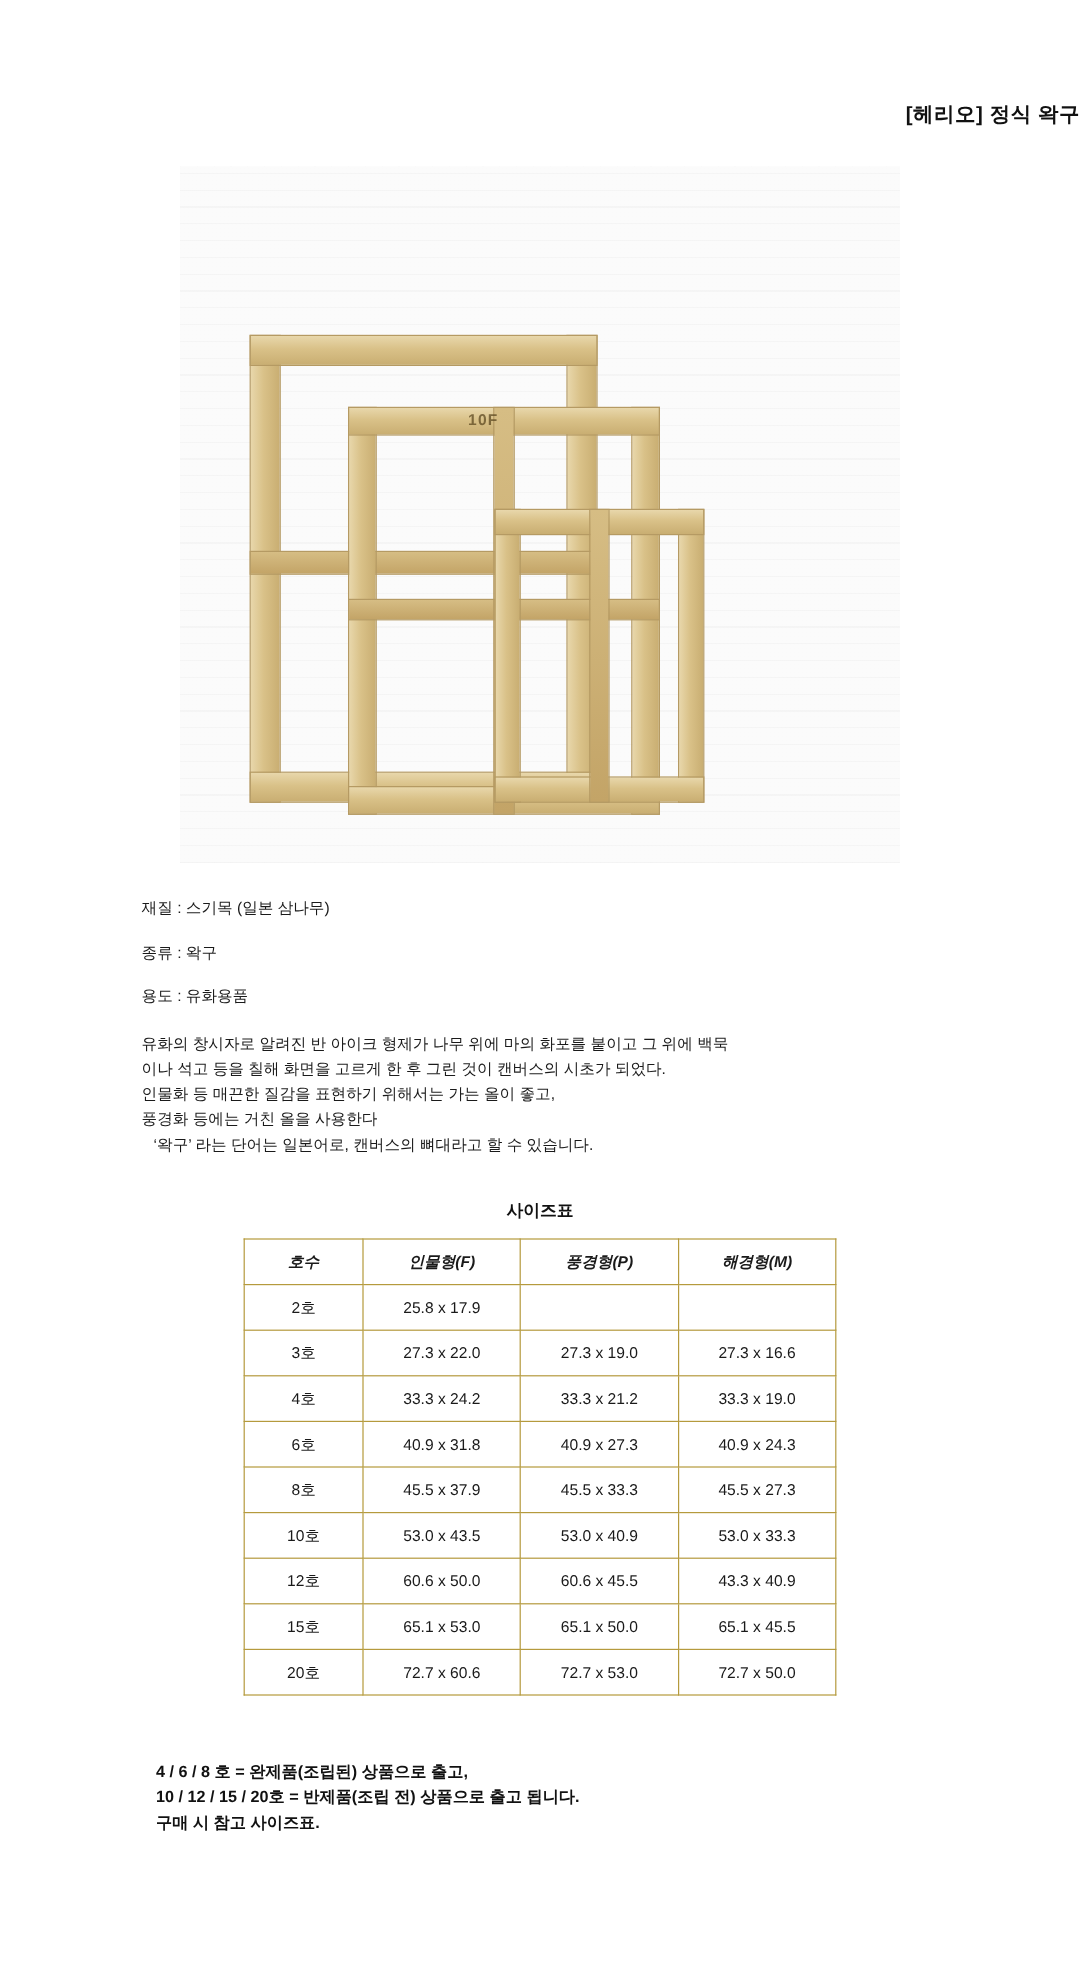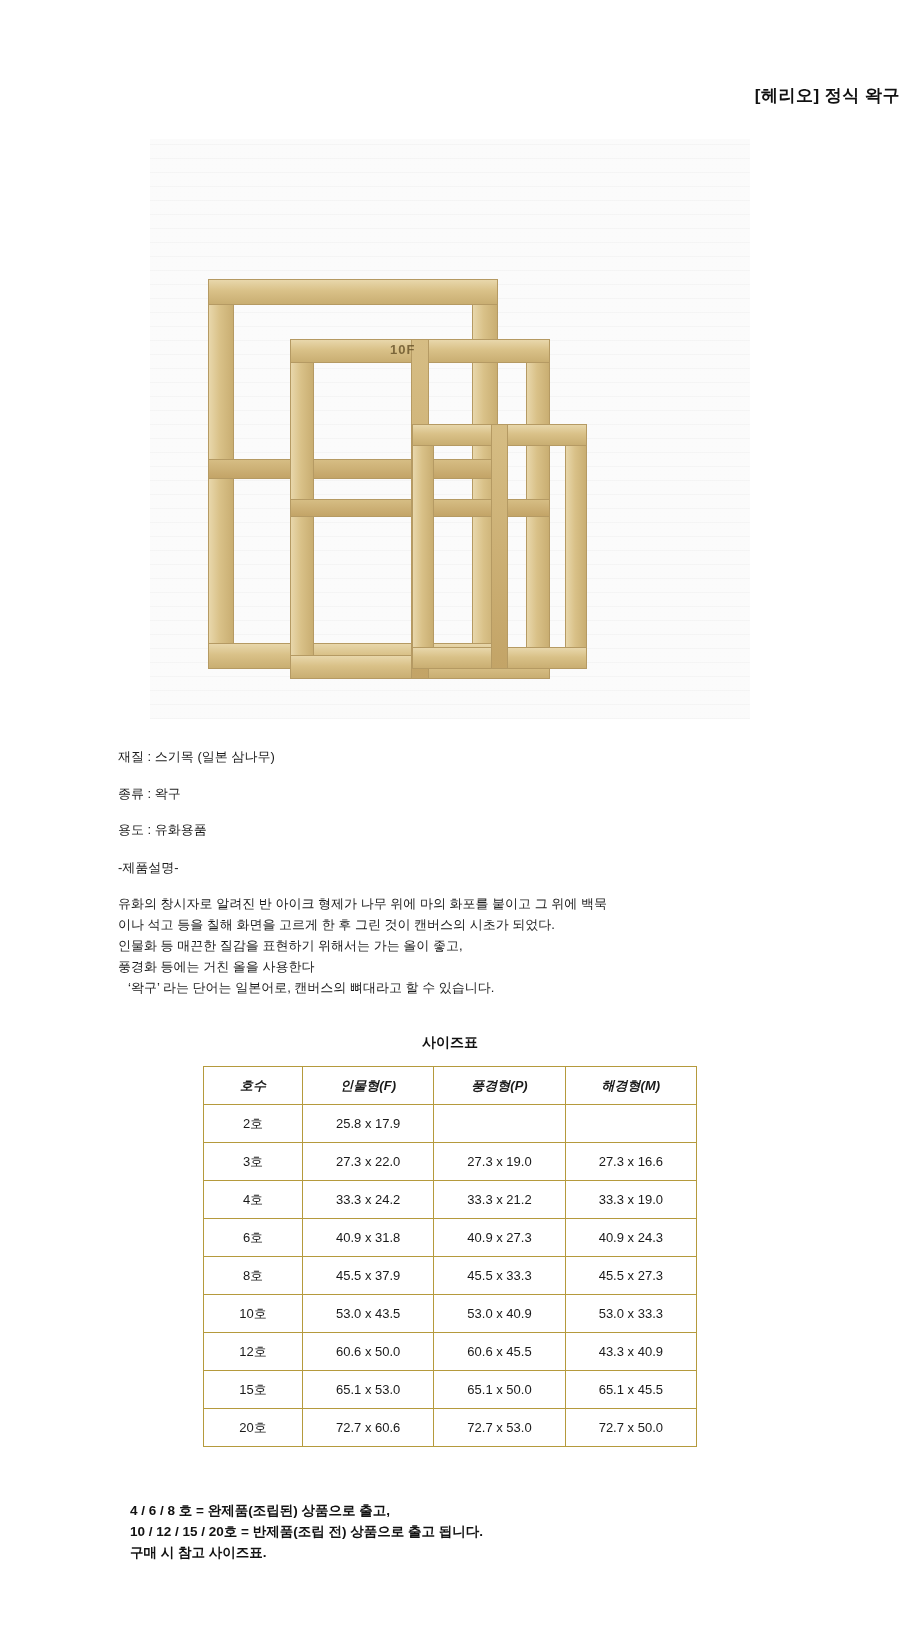--- a/index.html
+++ b/index.html
@@ -170,21 +170,20 @@
 
     </div>
   </div>
 
   <div class="specs">
     <div class="line">재질 : 스기목 (일본 삼나무)</div>
     <div class="line">종류 : 왁구</div>
     <div class="line">용도 : 유화용품</div>
   </div>
 
-  <div class="desc-head">-제품설명-</div>
 
   <div class="desc">
     <p>유화의 창시자로 알려진 반 아이크 형제가 나무 위에 마의 화포를 붙이고 그 위에 백묵</p>
     <p>이나 석고 등을 칠해 화면을 고르게 한 후 그린 것이 캔버스의 시초가 되었다.</p>
     <p>인물화 등 매끈한 질감을 표현하기 위해서는 가는 올이 좋고,</p>
     <p>풍경화 등에는 거친 올을 사용한다</p>
     <p class="indent">‘왁구’ 라는 단어는 일본어로, 캔버스의 뼈대라고 할 수 있습니다.</p>
   </div>
 
   <div class="table-title">사이즈표</div>

